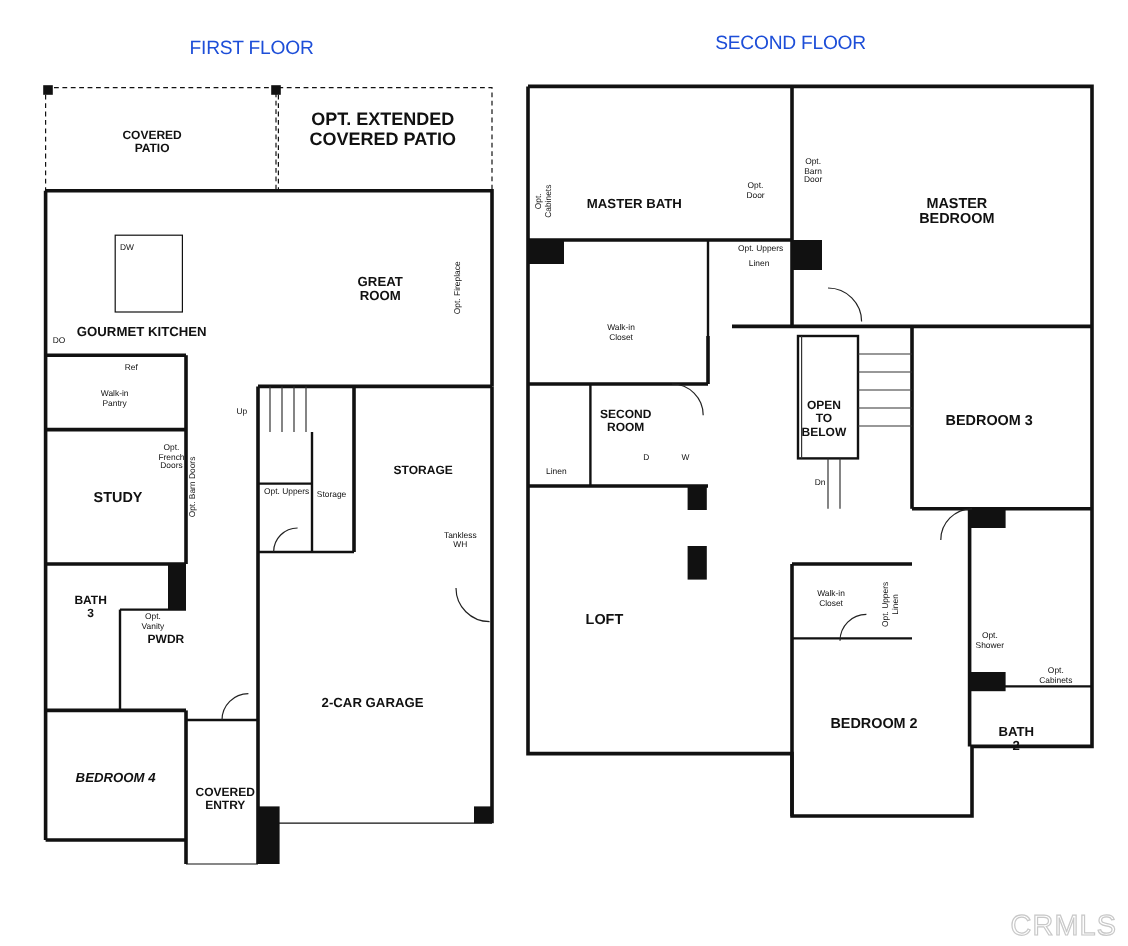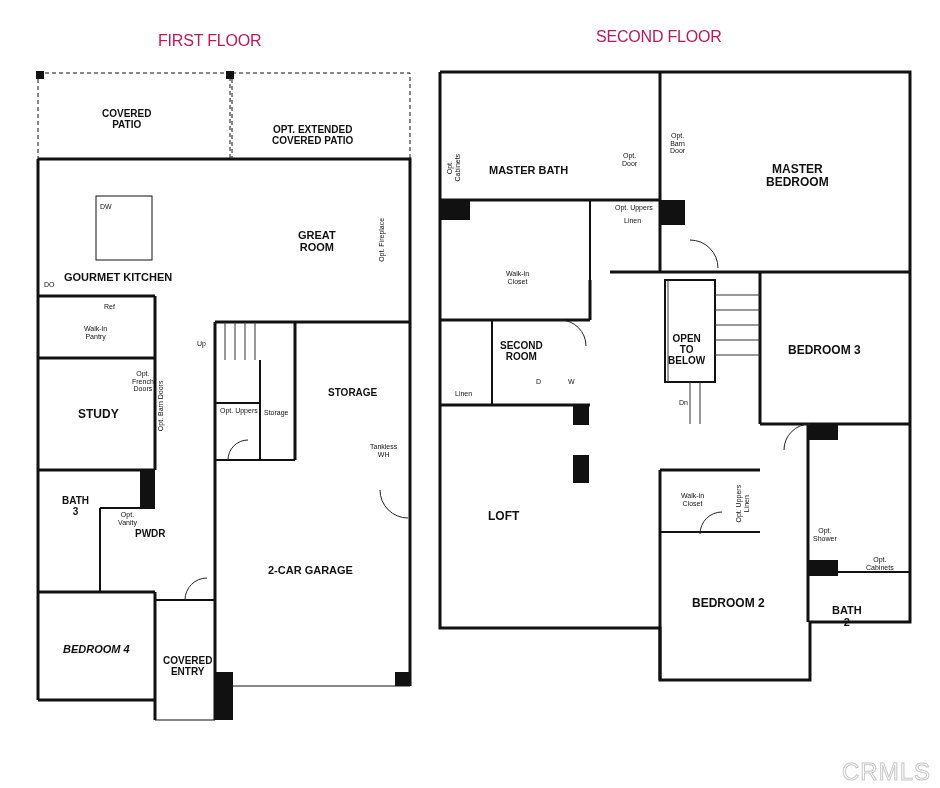--- a/index.html
+++ b/index.html
@@ -1,17 +1,17 @@
 <!DOCTYPE html>
 <html><head>
 <meta charset="utf-8">
 <style>
   html,body{margin:0;padding:0;background:#fff;}
   body{width:940px;height:788px;position:relative;overflow:hidden;font-family:"Liberation Sans",sans-serif;color:#111;}
-  .floor-title{position:absolute;font-size:16px;color:#be185d;letter-spacing:-0.2px;}
+  .floor-title{position:absolute;font-size:16px;color:#1d4ed8;letter-spacing:-0.2px;}
   svg{position:absolute;left:0;top:0;}
   .lbl{position:absolute;font-weight:bold;text-align:center;line-height:1.1;color:#111;white-space:nowrap;}
   .lg{font-size:12px;}
   .md{font-size:11px;}
   .sm{font-size:7px;font-weight:normal;}
   .vert{transform:rotate(-90deg);transform-origin:center;}
   .watermark{position:absolute;left:842px;top:758px;font-size:24px;color:#fff;-webkit-text-stroke:1px #c8c8c8;letter-spacing:1px;}
 </style>
 </head>
 <body>
@@ -106,21 +106,21 @@
     <path d="M380,490 A28,28 0 0 0 408,518"></path>
     <path d="M690,240 A28,28 0 0 1 718,268"></path>
     <path d="M560,320 A26,26 0 0 1 586,346"></path>
     <path d="M810,424 A26,26 0 0 0 784,450"></path>
     <path d="M700,534 A22,22 0 0 1 722,512"></path>
   </g>
 </svg>
 
 <div class="lbl md" style="left:102px;top:108px;white-space:pre;font-size:10px;">COVERED
 PATIO</div>
-<div class="lbl md" style="left:258px;top:124px;white-space:pre;font-size:10px;margin-left:14px;">OPT. EXTENDED
+<div class="lbl md" style="left:258px;top:92px;white-space:pre;font-size:15px;">OPT. EXTENDED
 COVERED PATIO</div>
 <div class="lbl md" style="left:298px;top:229px;white-space:pre;">GREAT
 ROOM</div>
 <div class="lbl sm vert" style="left:360px;top:236px;">Opt. Fireplace</div>
 <div class="lbl md" style="left:64px;top:271px;">GOURMET KITCHEN</div>
 <div class="lbl sm" style="left:100px;top:203px;">DW</div>
 <div class="lbl sm" style="left:44px;top:281px;">DO</div>
 <div class="lbl sm" style="left:104px;top:303px;">Ref</div>
 <div class="lbl sm" style="left:84px;top:325px;white-space:pre;">Walk-in
 Pantry</div>
@@ -132,22 +132,22 @@
 <div class="lbl sm vert" style="left:136px;top:402px;">Opt. Barn Doors</div>
 <div class="lbl md" style="left:328px;top:387px;font-size:10px;">STORAGE</div>
 <div class="lbl sm" style="left:220px;top:407px;">Opt. Uppers</div>
 <div class="lbl sm" style="left:264px;top:409px;">Storage</div>
 <div class="lbl sm" style="left:370px;top:443px;white-space:pre;">Tankless
 WH</div>
 <div class="lbl md" style="left:62px;top:495px;white-space:pre;font-size:10px;">BATH
 3</div>
 <div class="lbl sm" style="left:118px;top:511px;white-space:pre;">Opt.
 Vanity</div>
-<div class="lbl md" style="left:123px;top:528px;font-size:10px;padding-left:12px;">PWDR</div>
-<div class="lbl lg" style="left:268px;top:564px;font-size:11px;">2-CAR GARAGE</div>
+<div class="lbl md" style="left:111px;top:528px;font-size:10px;padding-left:12px;">PWDR</div>
+<div class="lbl lg" style="left:268px;top:580px;font-size:11px;">2-CAR GARAGE</div>
 <div class="lbl md" style="left:63px;top:643px;font-style:italic;">BEDROOM 4</div>
 <div class="lbl md" style="left:163px;top:655px;white-space:pre;font-size:10px;">COVERED
 ENTRY</div>
 
 <div class="lbl md" style="left:489px;top:164px;text-align:right;">MASTER BATH</div>
 <div class="lbl sm vert" style="left:440px;top:160px;white-space:pre;">Opt.
 Cabinets</div>
 <div class="lbl sm" style="left:622px;top:152px;white-space:pre;">Opt.
 Door</div>
 <div class="lbl sm" style="left:670px;top:132px;white-space:pre;">Opt.

